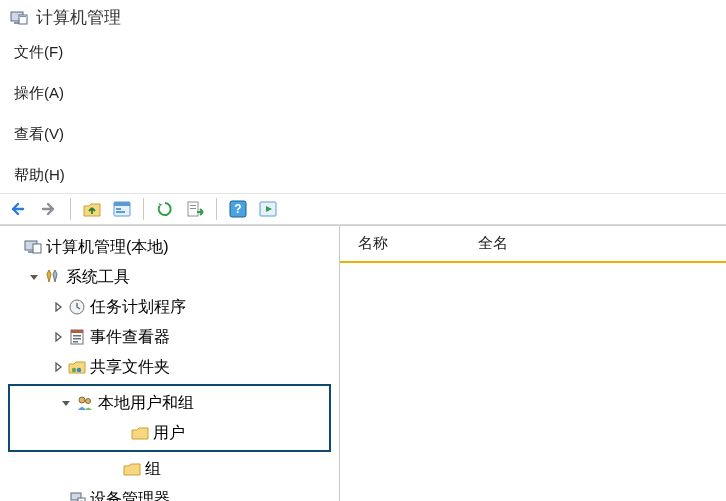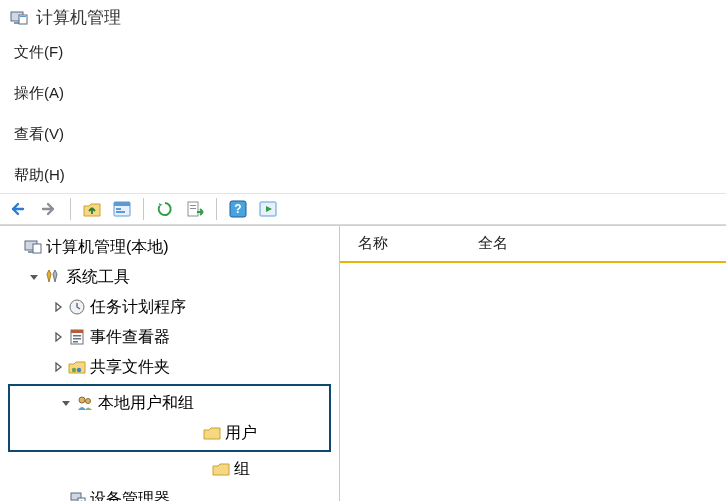--- a/index.html
+++ b/index.html
@@ -104,21 +104,21 @@
     width: 22px;
     display: inline-flex;
     justify-content: center;
     align-items: center;
   }
   .tnode .lbl { margin-left: 2px; }
 
   .depth0 { padding-left: 4px; }
   .depth1 { padding-left: 24px; }
   .depth2 { padding-left: 48px; align-items: center; }
-  .depth3 { padding-left: 119px; justify-content: center; }
+  .depth3 { padding-left: 119px; }
 
   .redbox {
     border: 2px solid #0c4a6e;
     margin: 2px 8px 2px 6px;
     padding: 2px 0;
   }
 
   
   svg { display: block; }
 </style>

